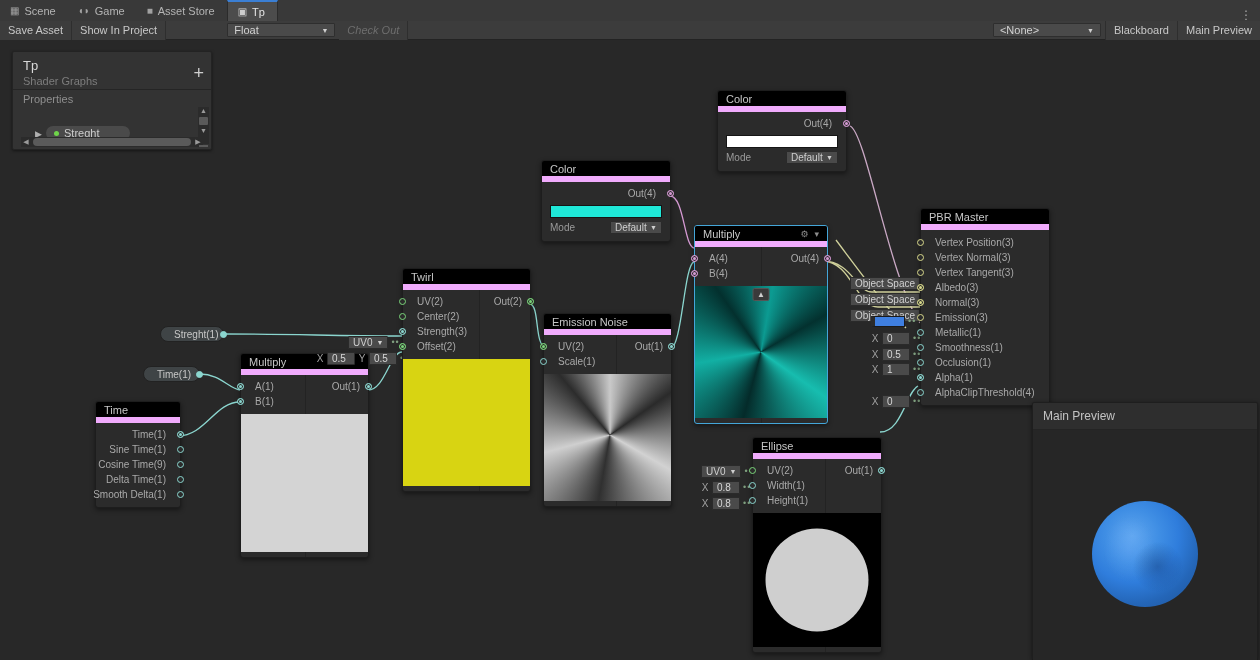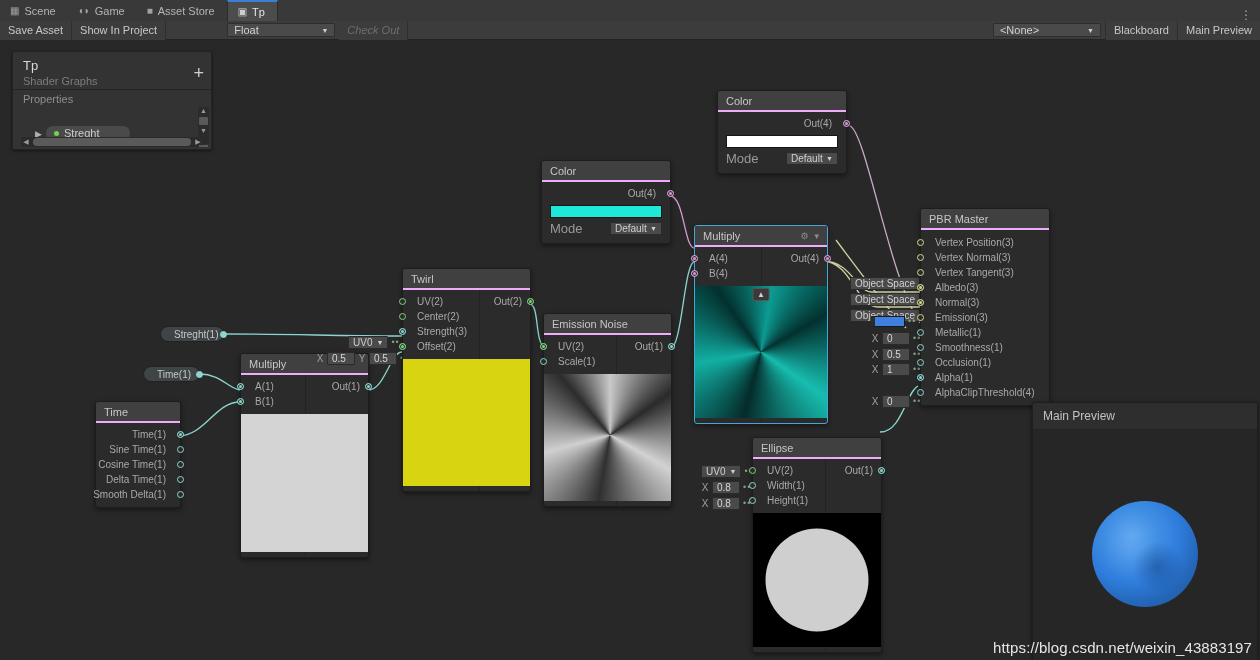--- a/index.html
+++ b/index.html
@@ -115,22 +115,22 @@
   
   .node{
     position:absolute; background:#2b2b2b;
     border:1px solid #1d1d1d; border-radius:3px;
     box-shadow:0 2px 5px rgba(0,0,0,.45);
     color:#bdbdbd;
   }
   .node.selected{ border:1px solid #44a6d9; }
   .nhead{
     height:21px; display:flex; align-items:center; padding:0 8px;
-    background:#404040; font-size:11px; color:#c6c6c6;
-    border-bottom:2px solid #f0abfc; border-radius:2px 2px 0 0;
+    background:#000000; font-size:11px; color:#c6c6c6;
+    border-bottom:6px solid #f0abfc; border-radius:2px 2px 0 0;
   }
   .nhead .tools{ margin-left:auto; display:flex; align-items:center; gap:6px; color:#8e8e8e; font-size:9px;}
   .nbody{ padding:4px 0 5px 0; }
   .row{ height:15px; display:flex; align-items:center; position:relative; padding:0 8px; }
   .row .pname{ font-size:10px; color:#a9a9a9; white-space:nowrap; }
   .port{
     width:7px; height:7px; border-radius:50%;
     border:1.5px solid #8bd6cf; background:#2b2b2b;
     flex:0 0 auto;
   }
@@ -151,21 +151,21 @@
   .preview{ width:100%; display:block; position:relative; }
   .pv-collapse{
     position:absolute; left:50%; transform:translateX(-50%); top:2px;
     width:17px; height:13px; background:#3a3a3a; border:1px solid #555;
     border-radius:2px; color:#cfcfcf; font-size:8px; text-align:center; line-height:12px;
   }
 
   
   .swatch{ height:13px; margin:4px 8px 2px 8px; border:1px solid #151515; }
   .mode-row{ display:flex; align-items:center; padding:1px 8px 2px 8px; }
-  .mode-row .lbl{ font-size:13px; color:#9a9a9a; }
+  .mode-row .lbl{ font-size:10px; color:#9a9a9a; }
   .mode-dd{
     margin-left:auto; height:13px; min-width:52px; padding:0 4px;
     background:#4a4a4a; border:1px solid #2a2a2a; border-radius:1px;
     display:flex; align-items:center; font-size:10px; color:#cfcfcf;
   }
   .mode-dd .arr{ margin-left:auto; font-size:7px; }
 
   
   .ctl{ position:absolute; display:flex; align-items:center; gap:3px; }
   .ctl .dd{
@@ -334,21 +334,21 @@
     <div class="nbody">
       <div class="row out-row">
         <span class="pname">Time(1)</span>
         <span class="port fill port-out"></span>
       </div>
       <div class="row out-row">
         <span class="pname">Sine Time(1)</span>
         <span class="port port-out"></span>
       </div>
       <div class="row out-row">
-        <span class="pname">Cosine Time(1)</span>
+        <span class="pname">Cosine Time(9)</span>
         <span class="port port-out"></span>
       </div>
       <div class="row out-row">
         <span class="pname">Delta Time(1)</span>
         <span class="port port-out"></span>
       </div>
       <div class="row out-row">
         <span class="pname">Smooth Delta(1)</span>
         <span class="port port-out"></span>
       </div>
@@ -654,15 +654,14 @@
     <div class="mp-head">
       <span>Main Preview</span>
     </div>
     <div class="mp-body">
       <div class="mp-sphere">
         <span class="sw"></span>
       </div>
     </div>
   </div>
 
-  <div class="watermark">https://blog.csdn.net/weixin_43883197</div>
 
 </div>
 
 </body></html>

